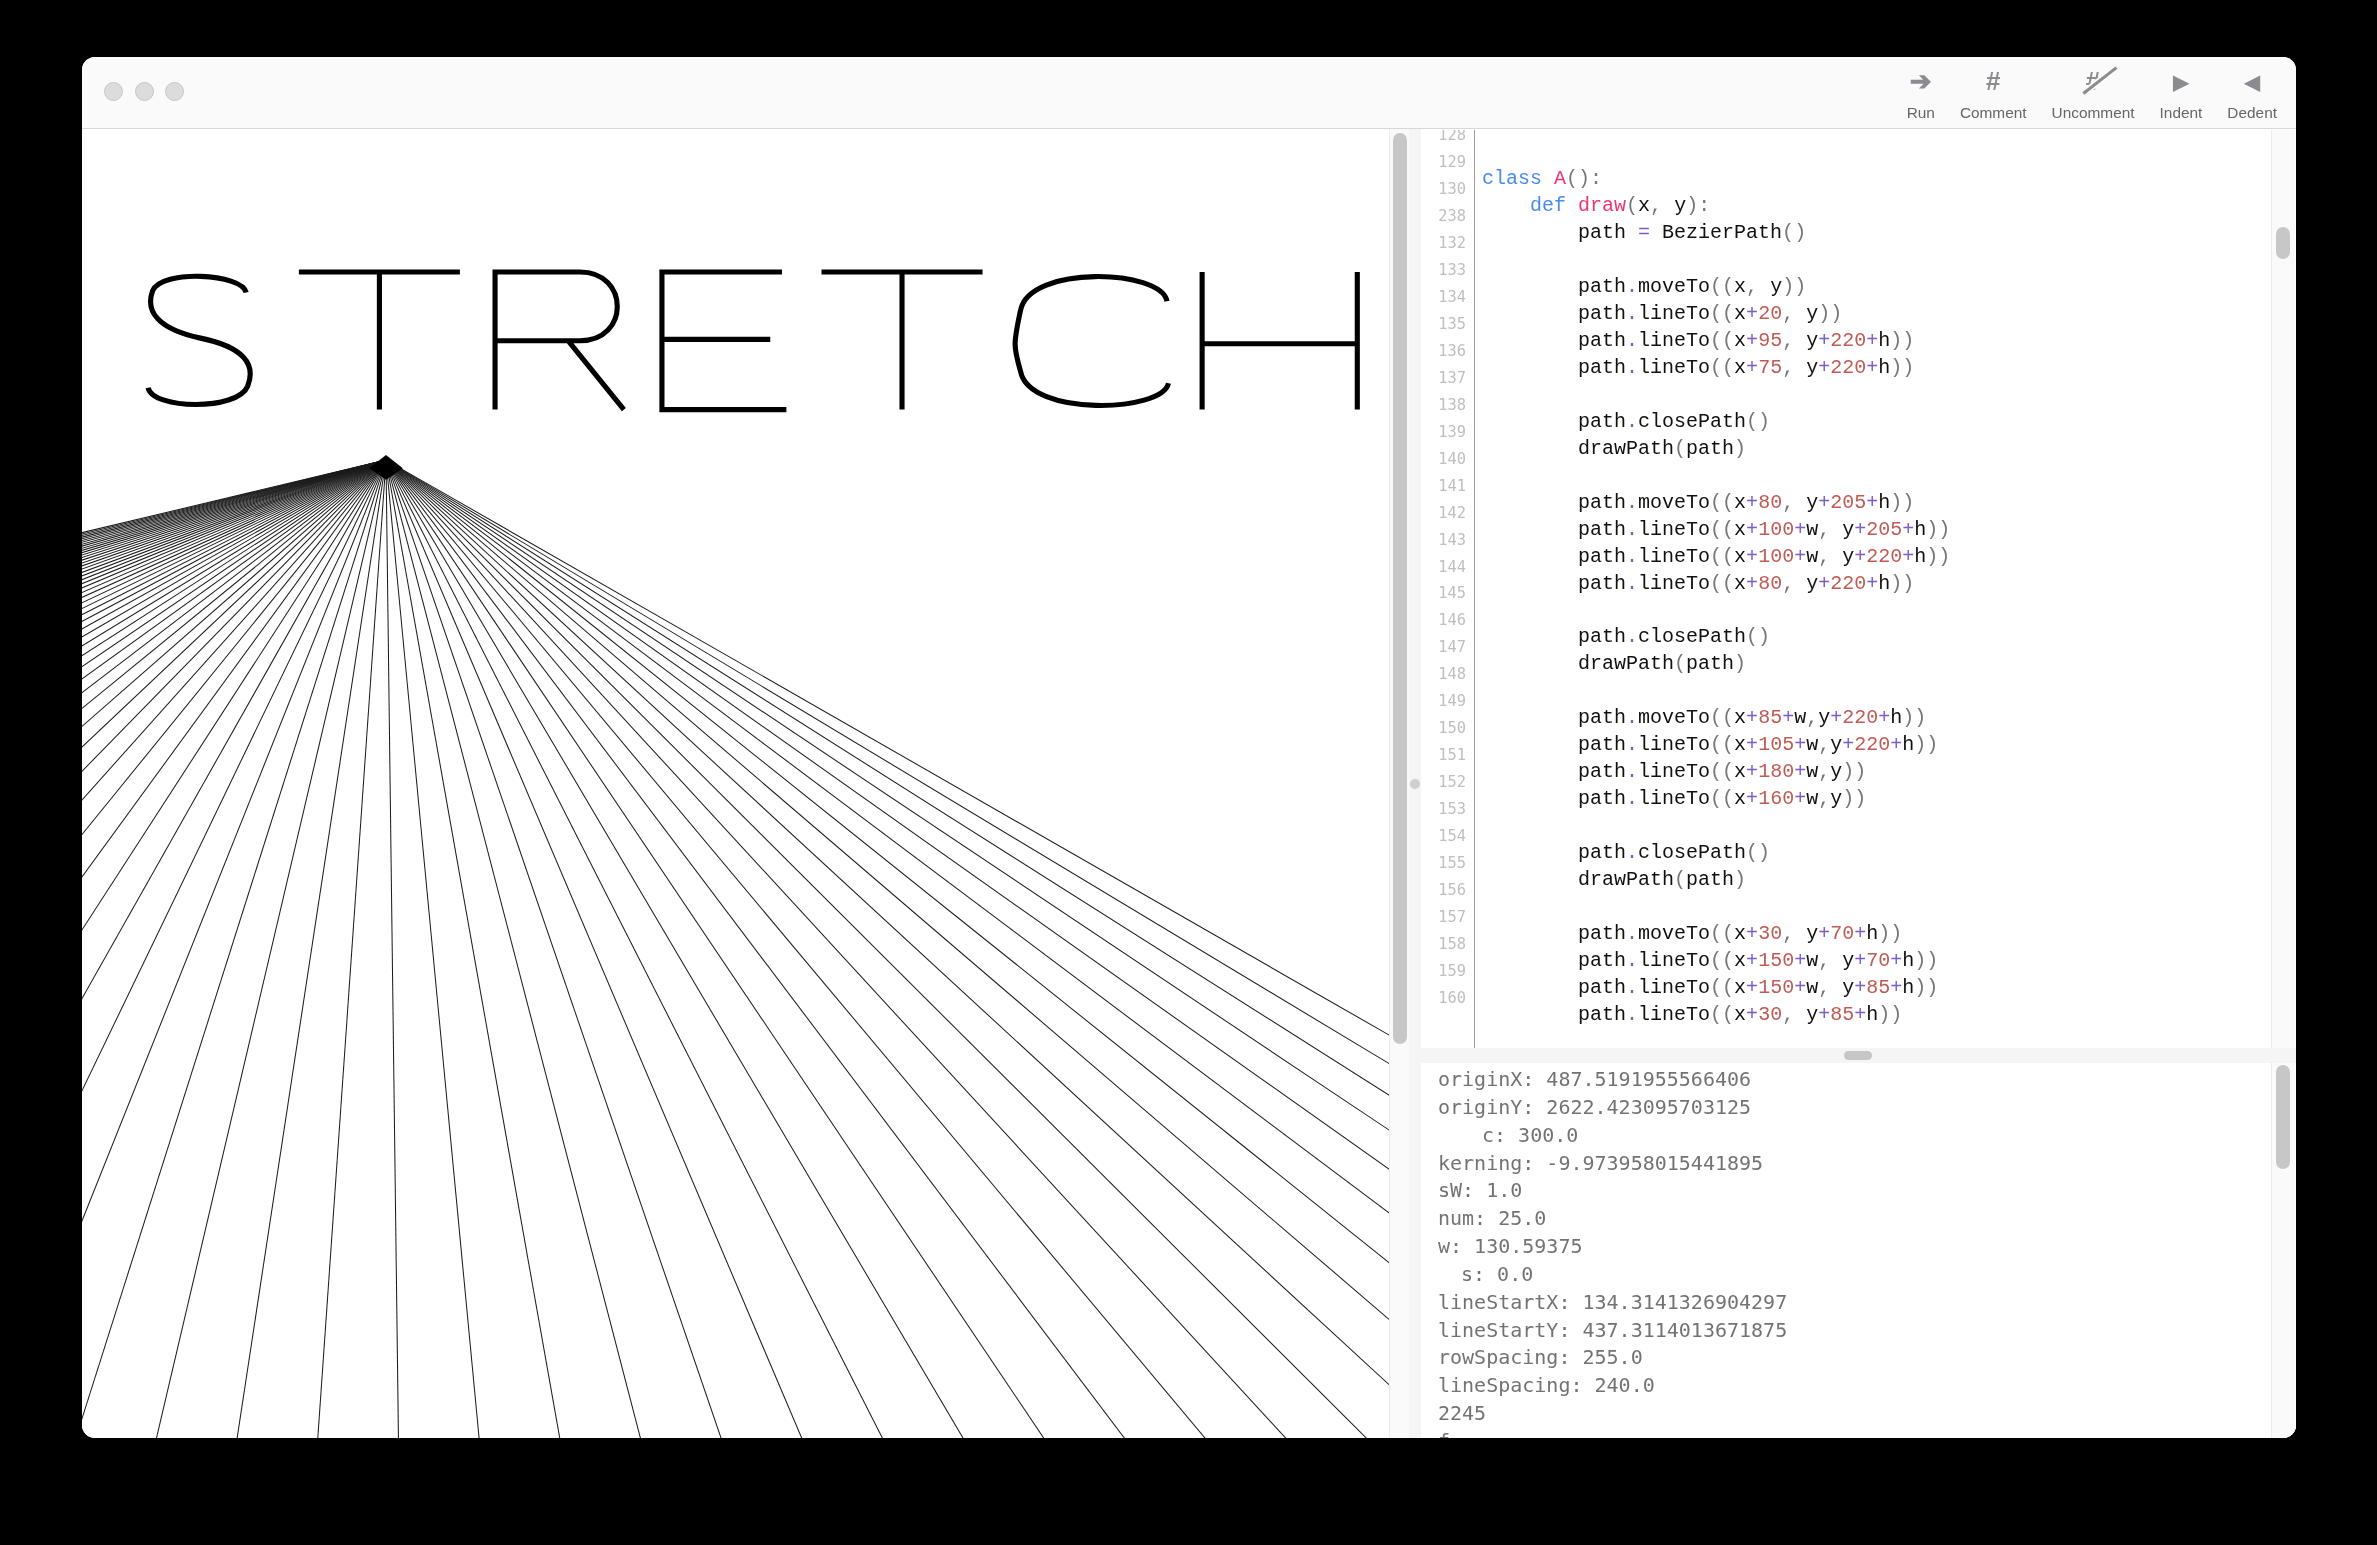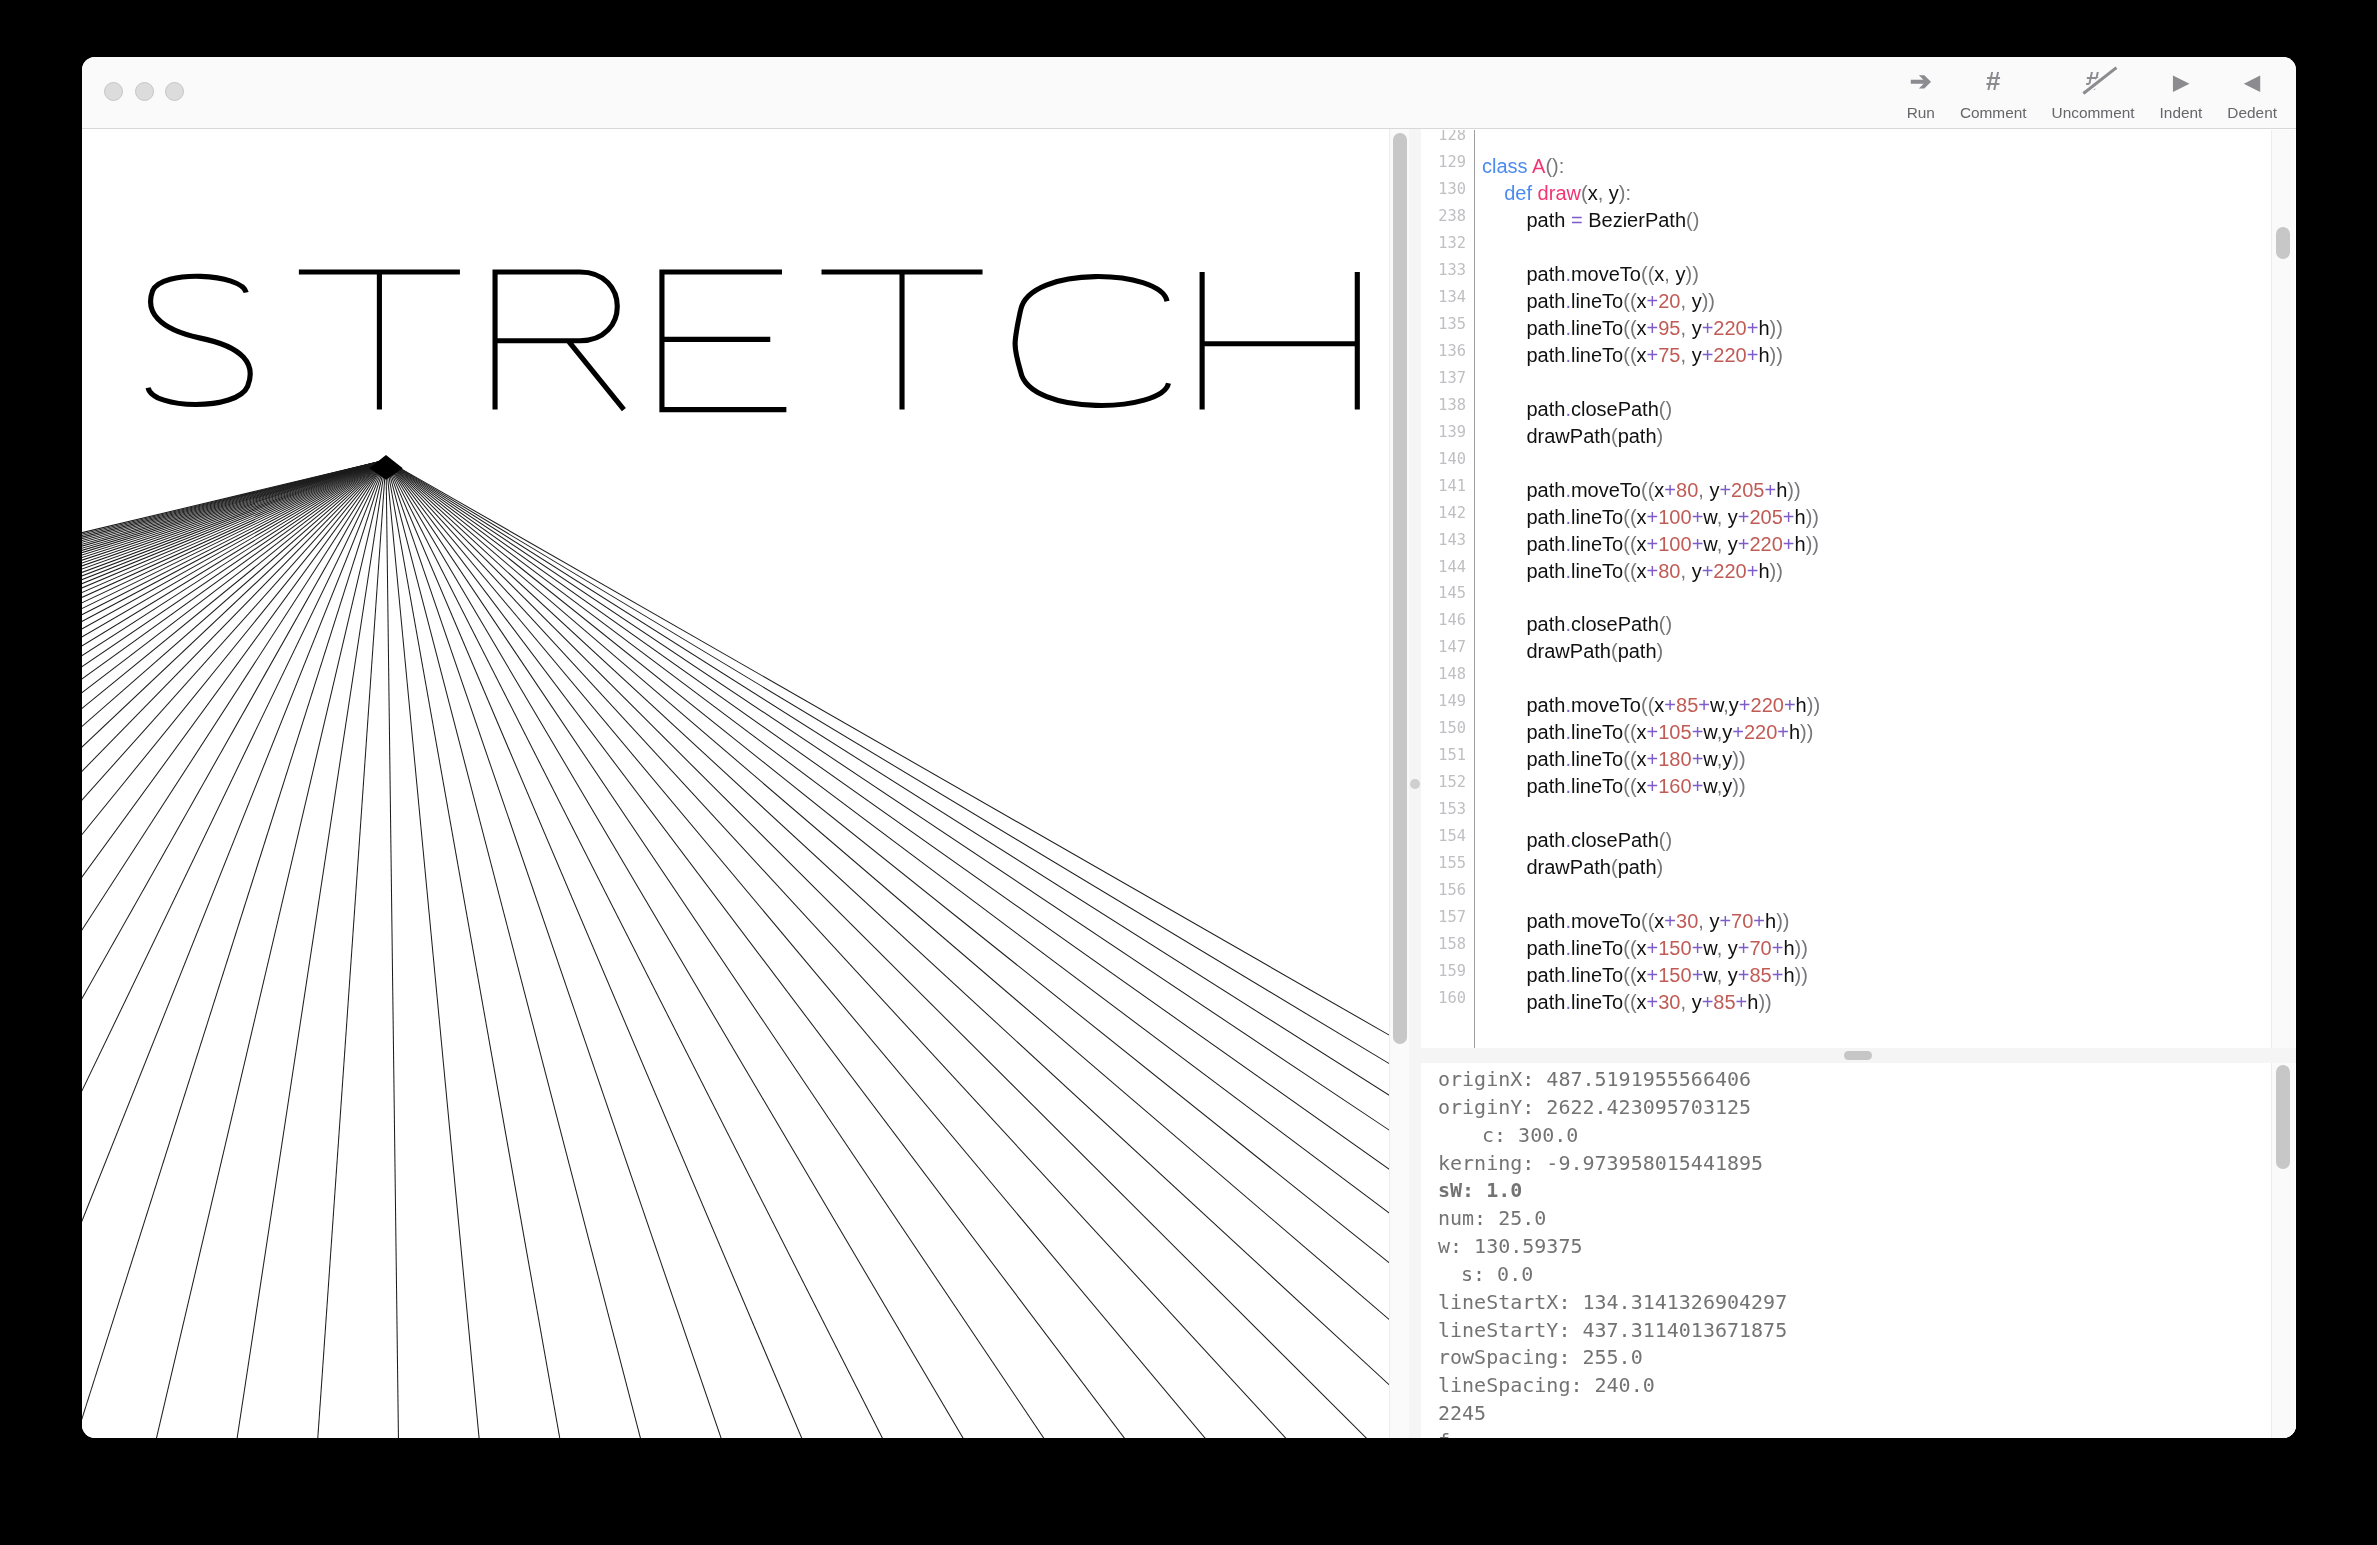--- a/index.html
+++ b/index.html
@@ -29,22 +29,22 @@
   #canvas-svg{position:absolute;left:0;top:0.7px;}
   .scrolltrack{position:absolute;background:#fafafa;border-left:0.7px solid #ececec;box-sizing:border-box;}
   .scrollthumb{position:absolute;background:#c7c7c7;border-radius:7.3px;}
   #v-split{position:absolute;left:1327px;top:0;width:11.7px;height:1309px;background:#f5f5f5;}
   #v-split-dot{position:absolute;left:1.1px;top:650px;width:9.5px;height:9.5px;border-radius:50%;background:#cfcfcf;}
   #editor{position:absolute;left:1339px;top:0.7px;width:852px;height:919px;background:#fff;overflow:hidden;}
   #gutter-divider{position:absolute;left:53px;top:0;bottom:0;width:1.1px;background:#9e9ea2;}
   .ed-row{position:absolute;left:0;width:100%;height:27px;}
   .ln{position:absolute;left:0;top:0;width:45px;text-align:right;
       font-family:"DejaVu Sans Mono",monospace;font-size:15.4px;line-height:27px;color:#bfbfc3;}
-  .cd{position:absolute;left:61px;top:4px;white-space:pre;
-      font-family:Liberation Sans, sans-serif;font-size:20px;line-height:27px;color:#111;}
+  .cd{position:absolute;left:61px;top:16px;white-space:pre;
+      font-family:Liberation Mono, monospace;font-size:20px;line-height:27px;color:#111;}
   .kw{color:var(--c-keyword)} .nm{color:var(--c-name)} .op{color:var(--c-operator)}
   .nu{color:var(--c-number)} .pu{color:var(--c-punct)} .pl{color:var(--c-plain)}
   #h-split{position:absolute;left:1339px;top:919px;width:875px;height:14.6px;background:#f5f5f5;}
   #h-split-pill{position:absolute;left:423px;top:2.9px;width:28px;height:8.8px;border-radius:4.4px;background:#c6c6c6;}
   #console{position:absolute;left:1339px;top:934px;width:875px;height:375px;background:#fff;overflow:hidden;}
   .con-line{position:absolute;left:17px;white-space:pre;
             font-family:"DejaVu Sans Mono",monospace;font-size:20px;line-height:28px;color:#737373;}
 </style>
 </head>
 <body>
@@ -323,21 +323,21 @@
 
     <div id="h-split">
       <div id="h-split-pill"></div>
     </div>
 
     <div id="console">
         <div class="con-line" style="top: 2.2px;">originX: 487.5191955566406</div>
         <div class="con-line" style="top: 30px;">originY: 2622.423095703125</div>
         <div class="con-line" style="top: 58px; margin-left: 44px;">c: 300.0</div>
         <div class="con-line" style="top: 86px;">kerning: -9.973958015441895</div>
-        <div class="con-line" style="top: 113px; font-weight: bold;">sW: 1.0</div>
+        <div class="con-line" style="top: 113px;">sW: 1.0</div>
         <div class="con-line" style="top: 141px;">num: 25.0</div>
         <div class="con-line" style="top: 169px;">w: 130.59375</div>
         <div class="con-line" style="top: 197px; margin-left: 23px;">s: 0.0</div>
         <div class="con-line" style="top: 225px;">lineStartX: 134.3141326904297</div>
         <div class="con-line" style="top: 253px;">lineStartY: 437.3114013671875</div>
         <div class="con-line" style="top: 280px;">rowSpacing: 255.0</div>
         <div class="con-line" style="top: 308px;">lineSpacing: 240.0</div>
         <div class="con-line" style="top: 336px;">2245</div>
         <div class="con-line" style="top: 364px;">f</div>
       </div>

